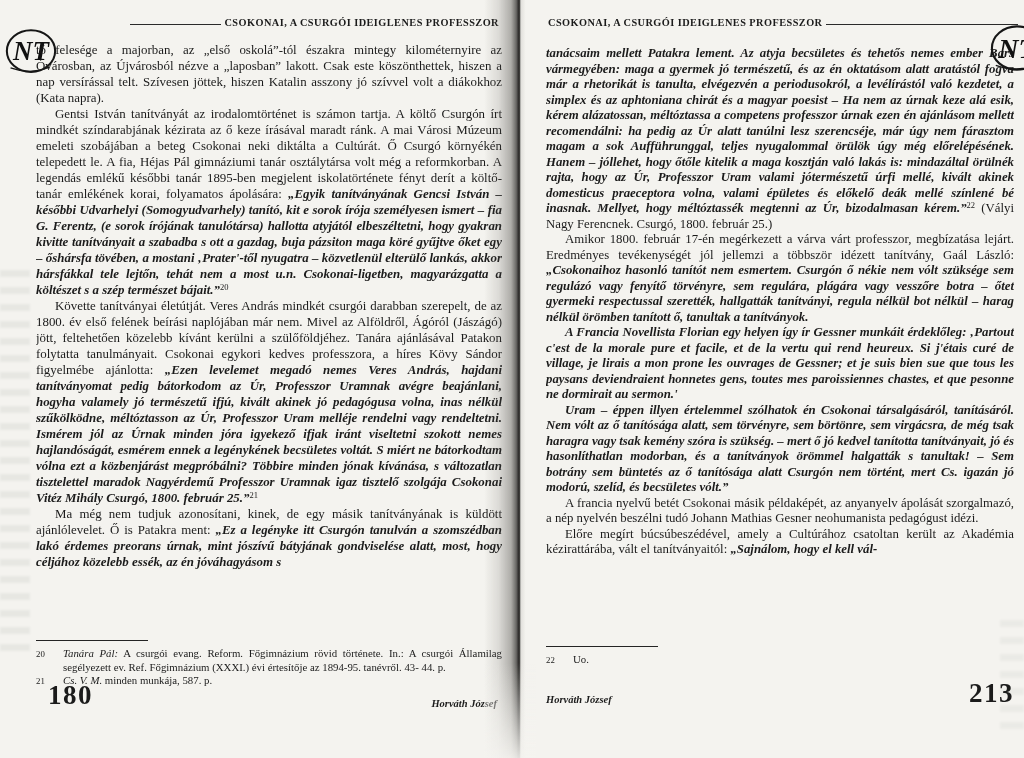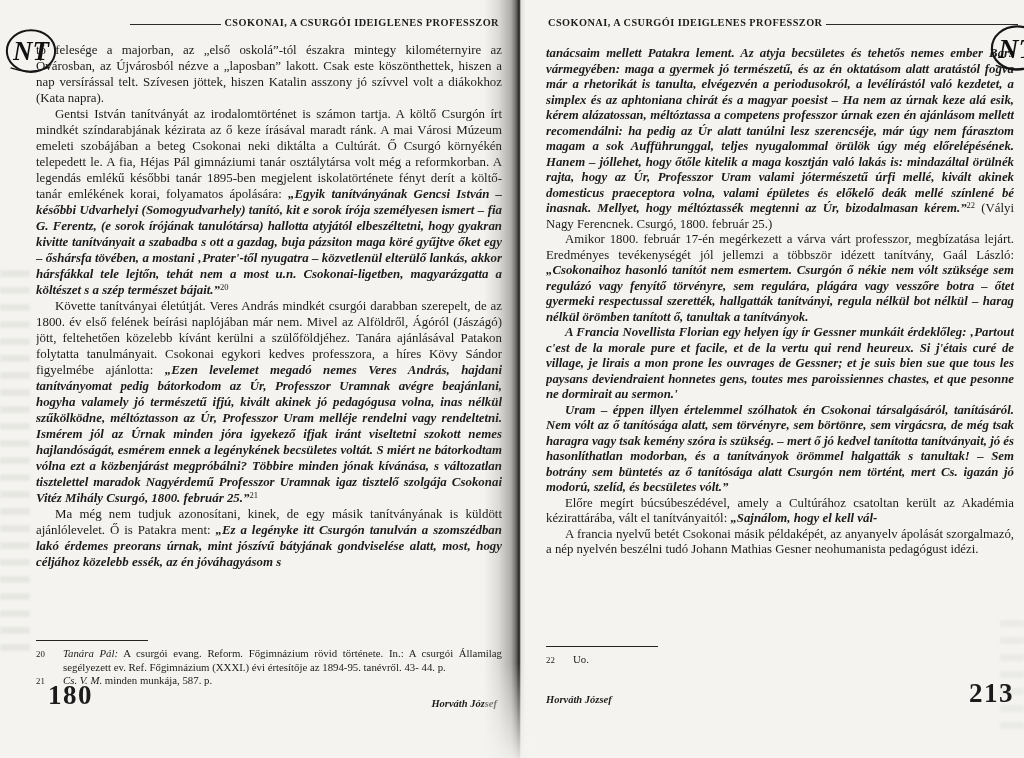--- a/index.html
+++ b/index.html
@@ -137,22 +137,22 @@
   <div class="page right">
     <div class="runhead">
       <span class="htext">CSOKONAI, A CSURGÓI IDEIGLENES PROFESSZOR</span>
       <span class="rule"></span>
     </div>
     <div class="bodycol">
         <p class="para"><span class="seg-q">tanácsaim mellett Patakra lement. Az atyja becsületes és tehetős nemes ember Bars vármegyében: maga a gyermek jó természetű, és az én oktatásom alatt aratástól fogva már a rhetorikát is tanulta, elvégezvén a periodusokról, a levélírástól való kezdetet, a simplex és az aphtoniana chirát és a magyar poesist – Ha nem az úrnak keze alá esik, kérem alázatossan, méltóztassa a competens professzor úrnak ezen én ajánlásom mellett recomendálni: ha pedig az Úr alatt tanúlni lesz szerencséje, már úgy nem fárasztom magam a sok Aufführunggal, teljes nyugalommal örülök úgy még előrelépésének. Hanem – jóllehet, hogy őtőle kitelik a maga kosztján való lakás is: mindazáltal örülnék rajta, hogy az Úr, Professzor Uram valami jótermészetű úrfi mellé, kivált akinek domesticus praeceptora volna, valami épületes és előkelő deák mellé színlené bé inasnak. Mellyet, hogy méltóztassék megtenni az Úr, bizodalmasan kérem.”</span><sup class="fnref">22</sup><span class="seg-r"> (Vályi Nagy Ferencnek. Csurgó, 1800. február 25.)</span></p>
         <p class="para indent"><span class="seg-r">Amikor 1800. február 17-én megérkezett a várva várt professzor, megbízatása lejárt. Eredményes tevékenységét jól jellemzi a többször idézett tanítvány, Gaál László: </span><span class="seg-q">„Csokonaihoz hasonló tanítót nem esmertem. Csurgón ő nékie nem vólt szüksége sem regulázó vagy fenyítő törvényre, sem regulára, plágára vagy vesszőre botra – őtet gyermeki respectussal szerették, hallgatták tanítványi, regula nélkül bot nélkül – harag nélkül örömben tanított ő, tanultak a tanítványok.</span></p>
         <p class="para indent"><span class="seg-q">A Francia Novellista Florian egy helyen így ír Gessner munkáit érdeklőleg: ‚Partout c'est de la morale pure et facile, et de la vertu qui rend heureux. Si j'étais curé de village, je lirais a mon prone les ouvrages de Gessner; et je suis bien sue que tous les paysans deviendraient honnetes gens, toutes mes paroissiennes chastes, et que pesonne ne dormirait au sermon.'</span></p>
         <p class="para indent"><span class="seg-q">Uram – éppen illyen értelemmel szólhatok én Csokonai társalgásáról, tanításáról. Nem vólt az ő tanítósága alatt, sem törvényre, sem börtönre, sem virgácsra, de még tsak haragra vagy tsak kemény szóra is szükség. – mert ő jó kedvel tanította tanítványait, jó és hasonlíthatlan modorban, és a tanítványok örömmel halgatták s tanultak! – Sem botrány sem büntetés az ő tanítósága alatt Csurgón nem történt, mert Cs. igazán jó modorú, szelíd, és becsületes vólt.”</span></p>
+        <p class="para indent"><span class="seg-r">A francia nyelvű betét Csokonai másik példaképét, az anyanyelv ápolását szorgalmazó, a nép nyelvén beszélni tudó Johann Mathias Gesner neohumanista pedagógust idézi.</span></p>
         <p class="para indent"><span class="seg-r">Előre megírt búcsúbeszédével, amely a Cultúrához csatoltan került az Akadémia kézirattárába, vált el tanítványaitól: </span><span class="seg-q">„Sajnálom, hogy el kell vál-</span></p>
-        <p class="para indent"><span class="seg-r">A francia nyelvű betét Csokonai másik példaképét, az anyanyelv ápolását szorgalmazó, a nép nyelvén beszélni tudó Johann Mathias Gesner neohumanista pedagógust idézi.</span></p>
       </div>
     <div class="fnblock">
       <div class="fn-sep"></div>
       <div>
           <div class="footnote">
             <span class="fn-num">22</span>
             <span class="fn-body"><span class="seg-r">Uo.</span></span>
           </div>
         </div>
     </div>

